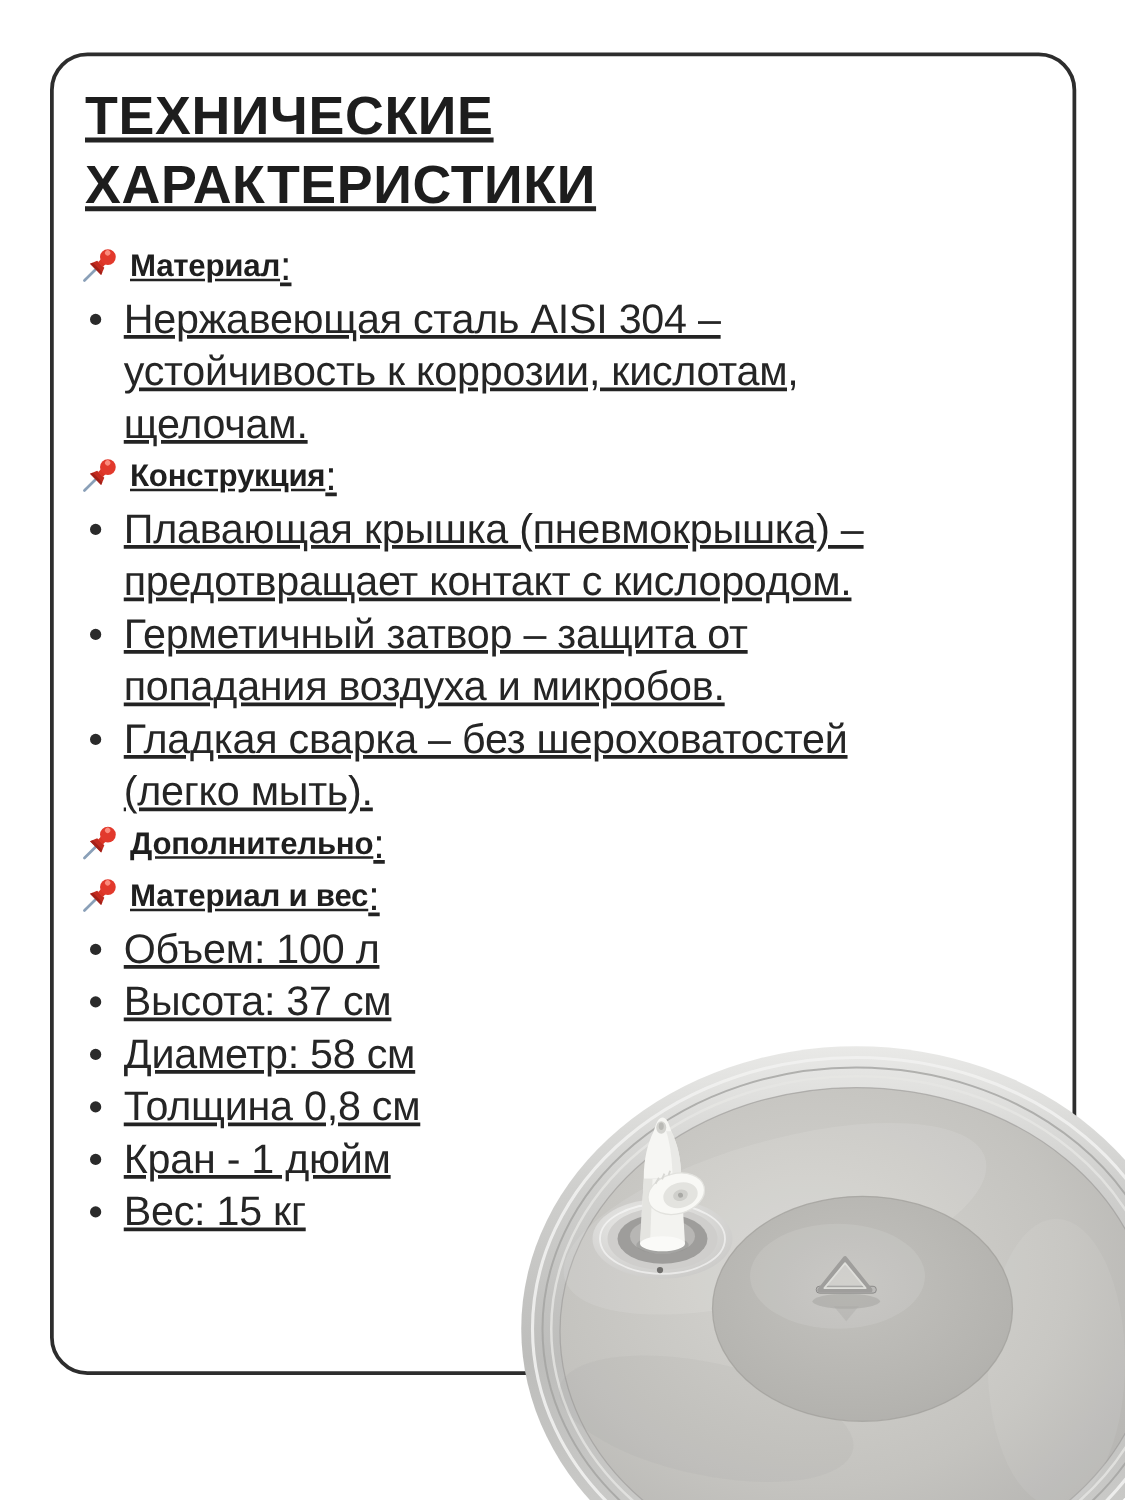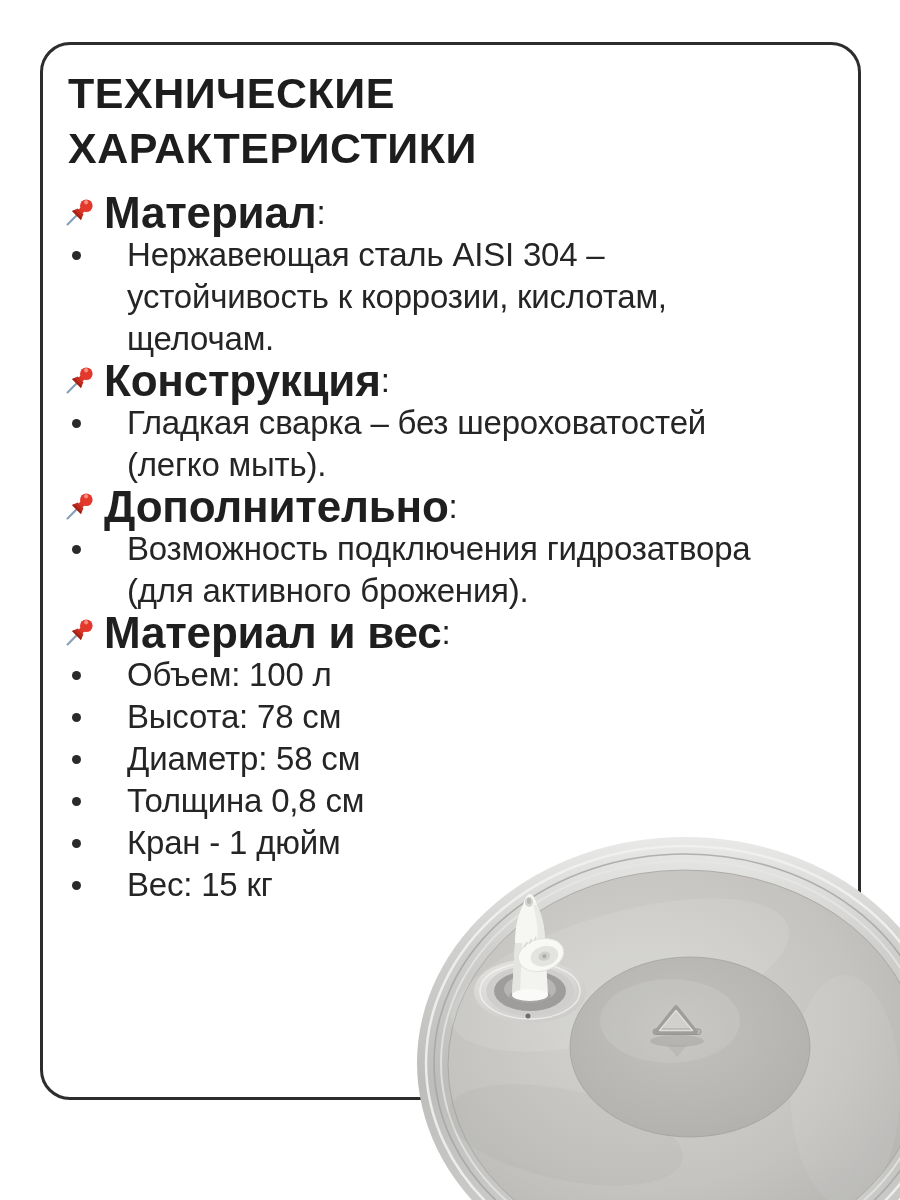--- a/index.html
+++ b/index.html
@@ -6,30 +6,30 @@
   body{
     width:900px;height:1200px;position:relative;overflow:hidden;
     background:#ffffff;color:#232323;
     font-family:"Liberation Sans",sans-serif;
   }
   .card{
     position:absolute;left:40px;top:42px;width:821px;height:1058px;
     border:3px solid #2d2d2d;border-radius:30px;box-sizing:border-box;
     background:#ffffff;z-index:1;
   }
-  .content{position:absolute;left:64px;top:66px;width:782px;z-index:2;}
+  .content{position:absolute;left:64px;top:66px;width:782px;z-index:2;text-decoration:underline;}
   .page-title{
     margin:0 0 16px 4px;font-size:43px;line-height:55px;font-weight:700;
     letter-spacing:.5px;color:#1d1d1d;white-space:pre-line;
   }
   .section-header{display:flex;align-items:center;height:42px;}
   .pin-wrap{width:38px;height:38px;flex:none;margin-left:-4px;margin-right:6px;display:flex;align-items:center;justify-content:center;}
-  .section-label{font-size:44px;font-weight:700;color:#1f1f1f;letter-spacing:-.2px;}
+  .section-label{font-size:25px;font-weight:700;color:#1f1f1f;letter-spacing:-.2px;}
   .section-colon{font-size:33px;font-weight:400;color:#1f1f1f;}
-  .bullet-row{display:flex;align-items:flex-start;gap:28px;}
+  .bullet-row{display:flex;align-items:flex-start;}
   .bullet-dot{width:9px;height:9px;border-radius:50%;background:#2a2a2a;flex:none;margin:17px 0 0 8px;}
   .bullet-text{
     margin-left:18px;font-size:33px;line-height:42px;font-weight:400;
     letter-spacing:-.2px;color:#252525;white-space:pre-line;
   }
   .photo{position:absolute;left:415px;top:835px;width:485px;height:365px;z-index:5;}
 </style>
 </head>
 <body>
 
@@ -77,20 +77,30 @@
       <circle cx="17.2" cy="6" r="2.4" fill="#ff9a8c" opacity=".85"></circle>
       <path d="M13 24 L27 24 L26 21.5 L14 21.5 Z" fill="#9e1f16" opacity=".85"></path>
     </g>
   </svg>
 </span>
           <span class="section-label">Конструкция</span>
           <span class="section-colon">:</span>
         </div>
         <div class="bullet-row">
           <span class="bullet-dot"></span>
+          <span class="bullet-text">Плавающая крышка (пневмокрышка) –
+предотвращает контакт с кислородом.</span>
+        </div>
+        <div class="bullet-row">
+          <span class="bullet-dot"></span>
+          <span class="bullet-text">Герметичный затвор – защита от
+попадания воздуха и микробов.</span>
+        </div>
+        <div class="bullet-row">
+          <span class="bullet-dot"></span>
           <span class="bullet-text">Гладкая сварка – без шероховатостей
 (легко мыть).</span>
         </div>
       </div>
       <div>
         <div class="section-header">
           <span class="pin-wrap">
   <svg viewBox="0 0 40 40" width="36" height="36">
     <g transform="rotate(45 20 20)">
       <line x1="20" y1="24" x2="20" y2="38" stroke="#8aa0b8" stroke-width="2.4" stroke-linecap="round"></line>
@@ -99,25 +109,20 @@
       <rect x="17" y="12" width="6" height="6" fill="#d93526"></rect>
       <circle cx="20" cy="8.5" r="7" fill="#e2392c"></circle>
       <circle cx="17.2" cy="6" r="2.4" fill="#ff9a8c" opacity=".85"></circle>
       <path d="M13 24 L27 24 L26 21.5 L14 21.5 Z" fill="#9e1f16" opacity=".85"></path>
     </g>
   </svg>
 </span>
           <span class="section-label">Дополнительно</span>
           <span class="section-colon">:</span>
         </div>
-        <div class="bullet-row">
-          <span class="bullet-dot"></span>
-          <span class="bullet-text">Возможность подключения гидрозатвора
-(для активного брожения).</span>
-        </div>
       </div>
       <div>
         <div class="section-header">
           <span class="pin-wrap">
   <svg viewBox="0 0 40 40" width="36" height="36">
     <g transform="rotate(45 20 20)">
       <line x1="20" y1="24" x2="20" y2="38" stroke="#8aa0b8" stroke-width="2.4" stroke-linecap="round"></line>
       <line x1="20" y1="32" x2="20" y2="38" stroke="#5f7purple" stroke-width="0" opacity="0"></line>
       <path d="M13 24 L27 24 L24.5 17.5 L15.5 17.5 Z" fill="#c22b20"></path>
       <rect x="17" y="12" width="6" height="6" fill="#d93526"></rect>
@@ -129,21 +134,21 @@
 </span>
           <span class="section-label">Материал и вес</span>
           <span class="section-colon">:</span>
         </div>
         <div class="bullet-row">
           <span class="bullet-dot"></span>
           <span class="bullet-text">Объем: 100 л</span>
         </div>
         <div class="bullet-row">
           <span class="bullet-dot"></span>
-          <span class="bullet-text">Высота: 78 см</span>
+          <span class="bullet-text">Высота: 37 см</span>
         </div>
         <div class="bullet-row">
           <span class="bullet-dot"></span>
           <span class="bullet-text">Диаметр: 58 см</span>
         </div>
         <div class="bullet-row">
           <span class="bullet-dot"></span>
           <span class="bullet-text">Толщина 0,8 см</span>
         </div>
         <div class="bullet-row">

